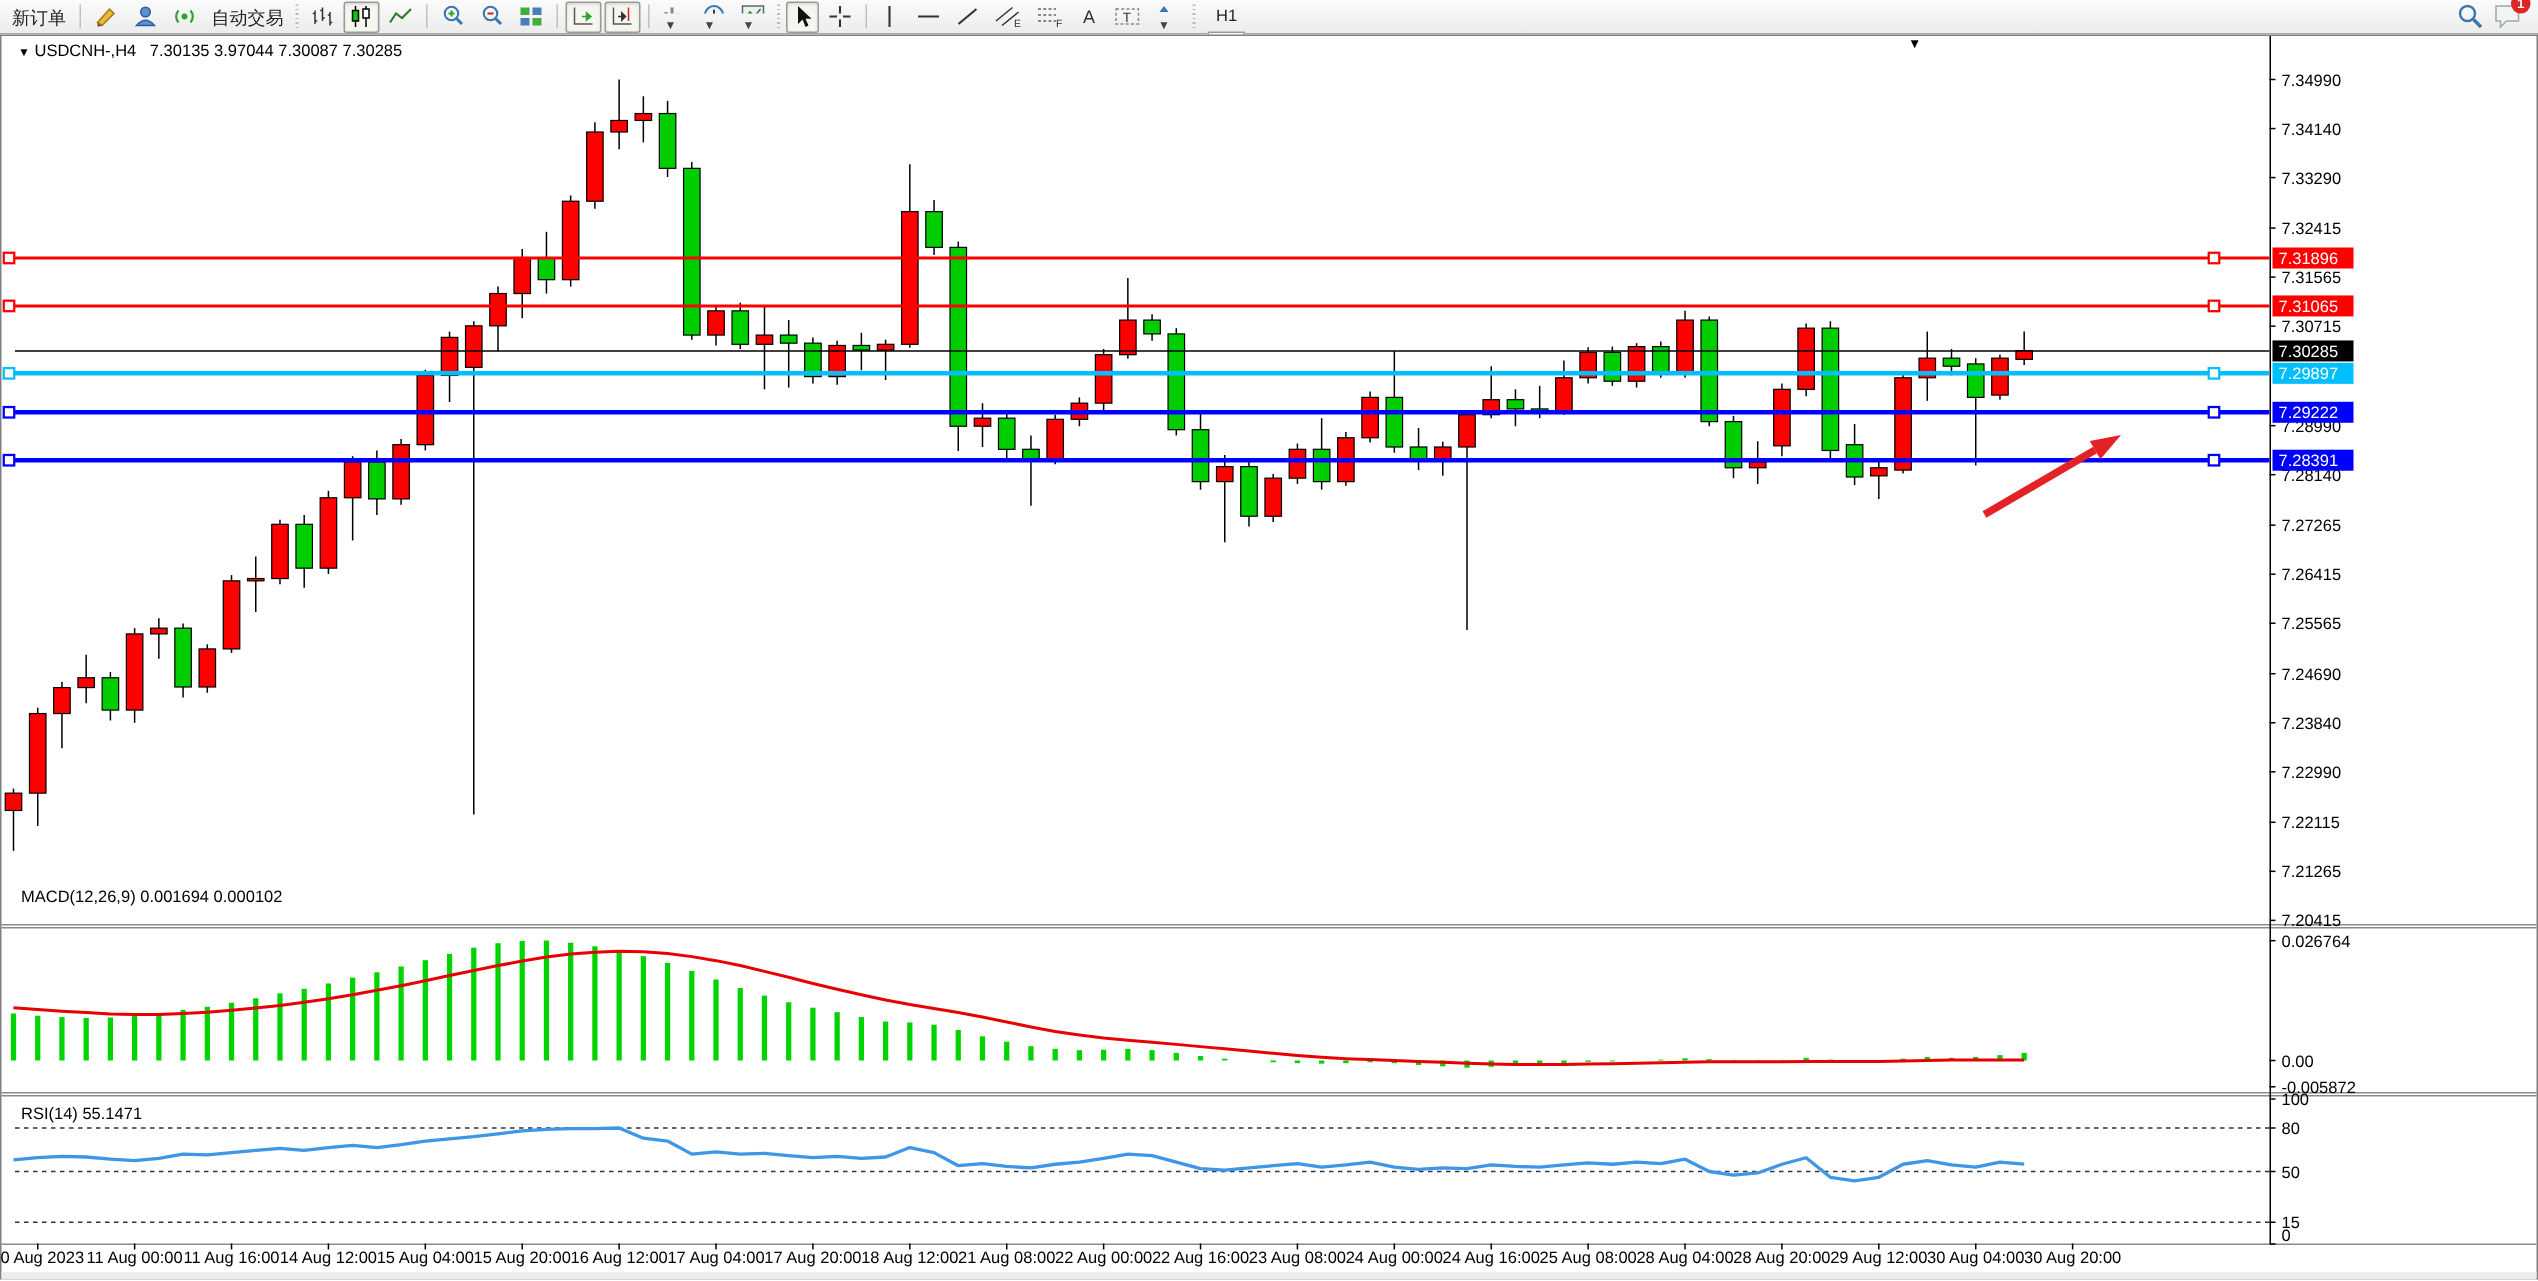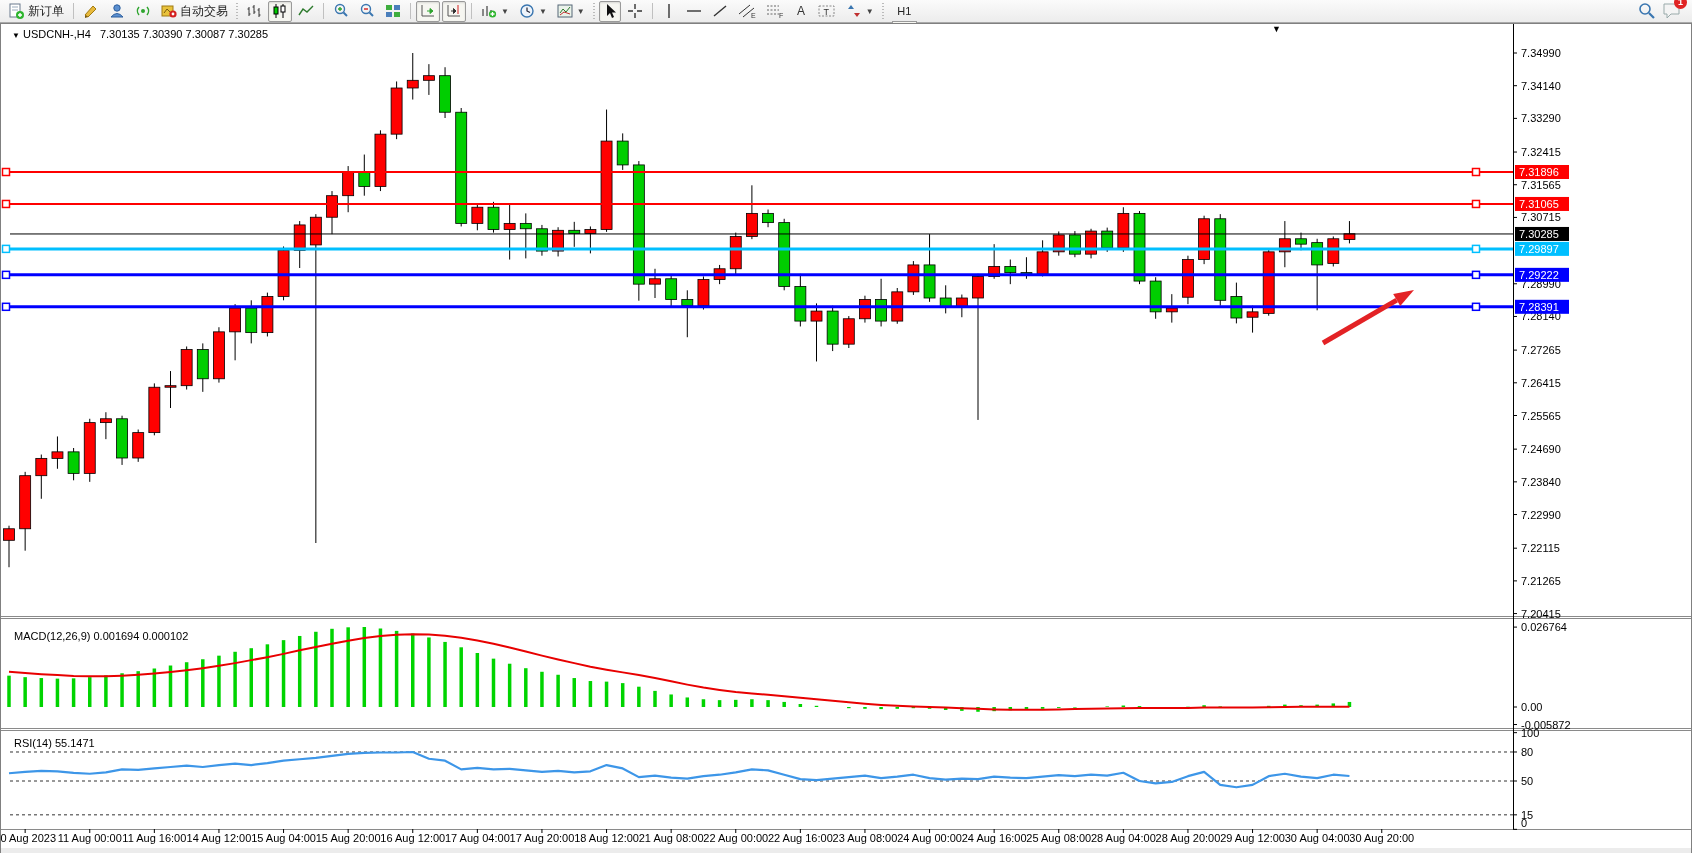--- a/index.html
+++ b/index.html
@@ -4,22 +4,22 @@
 <style>
   html,body{margin:0;padding:0;background:#d4d0c8;}
   *{box-sizing:border-box;}
   .screen{position:relative;width:1692px;height:854px;background:#fff;overflow:hidden;
           font-family:"Liberation Sans",sans-serif;}
   
   .toolbar{position:absolute;left:0;top:0;width:1692px;height:23px;
            background:linear-gradient(#fbfbfb,#ececec);
            border-bottom:1px solid #a9a9a9;display:flex;align-items:center;
            padding:0 4px;gap:2px;font-size:12px;color:#222;}
-  .tbtn{height:21px;min-width:22px;display:flex;align-items:center;justify-content:center;
-        gap:3px;padding:0 3px;border:1px solid transparent;border-radius:2px;cursor:default;}
+  .tbtn{height:21px;min-width:22px;display:flex;justify-content:center;
+        gap:3px;padding:0 3px;border:1px solid transparent;border-radius:2px;cursor:default;flex-direction:column;}
   .tbtn.pressed{border:1px solid #9a9a9a;background:#f6f6f1;box-shadow:inset 0 1px 2px rgba(0,0,0,.12);}
   .tbtn .lbl{font-size:12px;white-space:nowrap;}
   .sep{width:1px;height:16px;background:#c0c0c0;margin:0 3px;}
   .sepd{width:4px;height:16px;margin:0 2px;
         background:repeating-linear-gradient(#bbb 0 1px,transparent 1px 3px);width:2px;}
   .caret{font-size:8px;color:#444;margin-left:1px;}
   .tf{font-size:11px;padding:0 5px;height:18px;display:flex;align-items:center;border:1px solid transparent;}
   .tf.pressed{border:1px solid #9a9a9a;background:#f7f7f2;font-family:Liberation Serif, serif;}
   .tb-right{margin-left:auto;display:flex;align-items:center;gap:6px;margin-right:6px;}
   .badge{position:absolute;right:-5px;top:-5px;width:13px;height:13px;border-radius:50%;
@@ -627,19 +627,19 @@
       <text x="1252.55" y="842" font-size="11" font-family="Liberation Sans, sans-serif" fill="#000" text-anchor="middle">29 Aug 12:00</text>
       <line x1="1317.1499999999999" y1="829" x2="1317.1499999999999" y2="833" stroke="#000"></line>
       <text x="1317.1499999999999" y="842" font-size="11" font-family="Liberation Sans, sans-serif" fill="#000" text-anchor="middle">30 Aug 04:00</text>
       <line x1="1381.7499999999998" y1="829" x2="1381.7499999999998" y2="833" stroke="#000"></line>
       <text x="1381.7499999999998" y="842" font-size="11" font-family="Liberation Sans, sans-serif" fill="#000" text-anchor="middle">30 Aug 20:00</text>
     </svg>
 
   <div class="overlay" style="left:12px;top:28px;">
     <span style="font-size:8px;">▼</span>
     <span>USDCNH-,H4</span>
-    <span style="margin-left:6px;">7.30135 7.30390 7.30087 7.30285</span>
+    <span style="margin-left:6px;">7.30135 3.97044 7.30087 7.30285</span>
   </div>
   <div class="overlay" style="left:1272px;top:24px;font-size:9px;">▼</div>
-  <div class="overlay" style="left:14px;top:630px;">MACD(12,26,9) 0.001694 0.000102</div>
+  <div class="overlay" style="left:14px;top:592px;">MACD(12,26,9) 0.001694 0.000102</div>
   <div class="overlay" style="left:14px;top:737px;">RSI(14) 55.1471</div>
 
 </div>
 
 </body></html>

